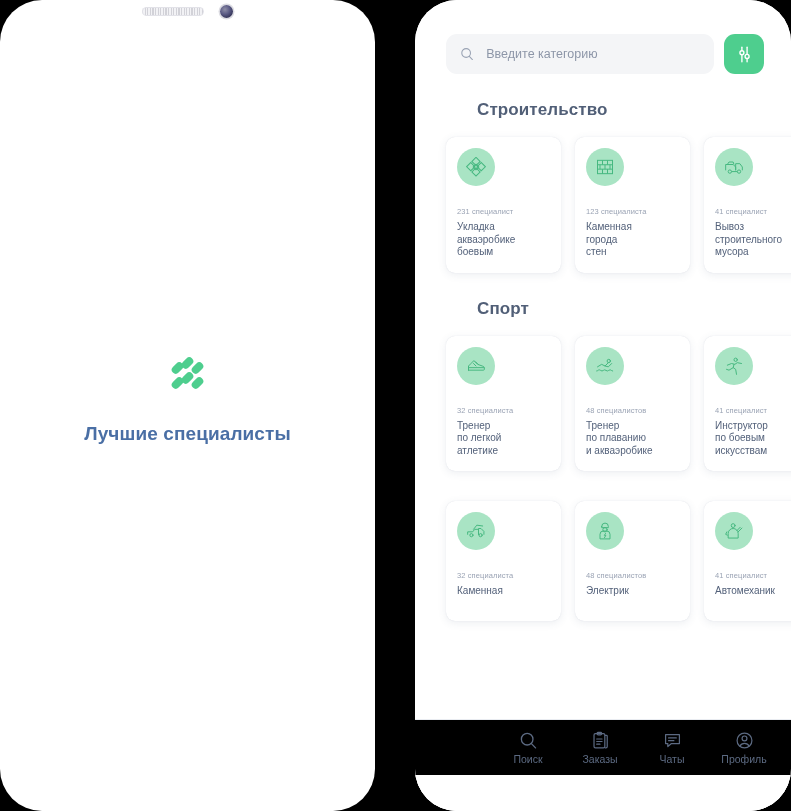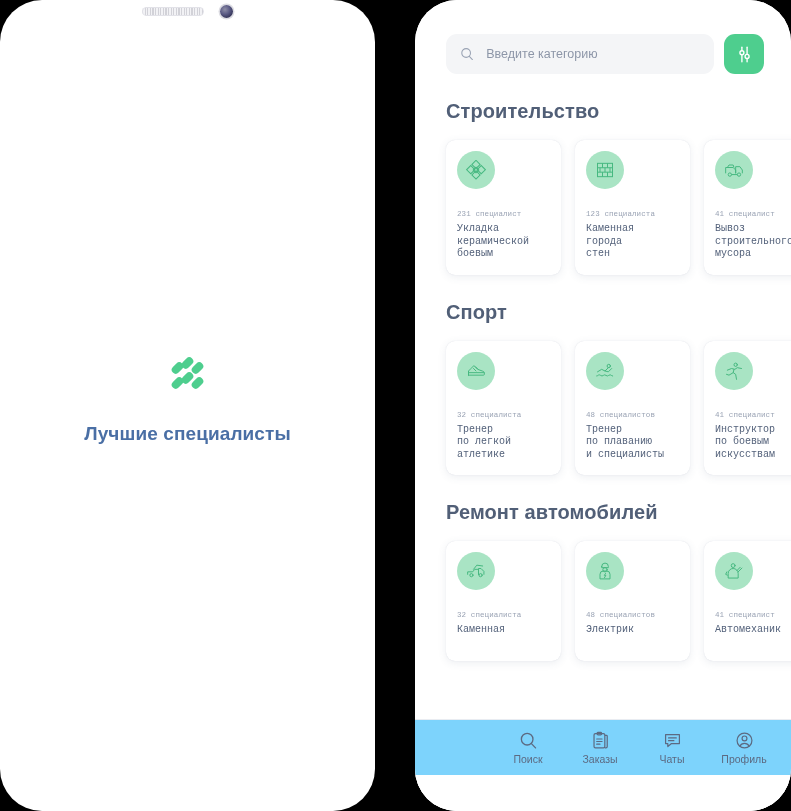--- a/index.html
+++ b/index.html
@@ -75,46 +75,45 @@
   }
   .search-input::placeholder { color: #8d96a8; }
   .filter-btn {
     width: 40px; height: 40px; border-radius: 11px; border: none;
     background: #4ece8e; display: flex; align-items: center; justify-content: center;
     cursor: pointer; flex: 0 0 auto;
   }
 
   .section { margin-bottom: 4px; }
   .section-title {
-    font-size: 20px; font-weight: bold; color: #515f77;
-    padding: 0 0 13px 31px; letter-spacing: .1px;
+    font-size: 17px; font-weight: bold; color: #515f77;
+    padding: 0 0 13px 31px; letter-spacing: .1px; margin-left: 31px;
   }
   .cards-row { display: flex; gap: 14px; padding: 4px 0 22px 31px; }
   .card {
     flex: 0 0 115px; width: 115px; min-height: 120px;
     background: #ffffff; border-radius: 9px;
     box-shadow: 0 2px 9px rgba(70,85,120,.10), 0 0 1px rgba(70,85,120,.18);
     padding: 11px 11px 14px 11px;
-    font-family: Liberation Mono, monospace;
   }
   .card-icon {
     width: 38px; height: 38px; border-radius: 50%;
     background: #a9e4c4;
     display: flex; align-items: center; justify-content: center;
     margin-bottom: 21px;
   }
   .card-count { font-size: 7.5px; color: #9aa3b4; margin-bottom: 5px; letter-spacing: .1px; }
   .card-label { font-size: 10px; color: #53617a; line-height: 1.25; }
 
   
   .cta-wrap { padding: 14px 31px 0 31px; }
 
   
   .tabbar {
-    height: 56px; border-top: 1px solid #e9ecf1; background: #7dd3fc;
+    height: 56px; border-top: 1px solid #e9ecf1; background: #000000;
     display: flex; align-items: center; justify-content: flex-end;
     gap: 26px; padding: 0 24px 0 0; margin-top: 22px;
   }
   .tab {
     display: flex; flex-direction: column; align-items: center; gap: 3px;
     cursor: pointer; min-width: 46px;
   }
   .tab-label { font-size: 10.5px; color: #5c6a82; }
   .phone-bottom-pad { height: 36px; background:#fff; }
 </style>
@@ -188,21 +187,21 @@
                     <rect x="2.2" y="8.1" width="7" height="7" transform="rotate(45 5.7 11.6)"></rect>
                     <rect x="14.8" y="8.1" width="7" height="7" transform="rotate(45 18.3 11.6)"></rect>
                     <rect x="8.5" y="14.4" width="7" height="7" transform="rotate(45 12 17.9)"></rect>
                     <rect x="9.6" y="9.6" width="4.8" height="4.8" transform="rotate(45 12 12)"></rect>
                   </g>
                 </svg>
               </div>
               <div class="card-count">231 специалист</div>
               <div class="card-label">
                   <div>Укладка</div>
-                  <div>керамической</div>
+                  <div>акваэробике</div>
                   <div>боевым</div>
                 </div>
             </div>
 
             <div class="card">
               <div class="card-icon">
                 <svg width="20" height="20" viewBox="0 0 24 24" fill="none">
                   <g stroke="#46b880" stroke-width="1.2">
                     <rect x="3" y="4" width="18" height="16"></rect>
                     <line x1="3" y1="9.3" x2="21" y2="9.3"></line>
@@ -280,21 +279,21 @@
                     <path d="M3 13l5-3 4 2 4-4"></path>
                     <path d="M12 12l4 1 4-4"></path>
                     <path d="M2 18c1.6 0 1.6-1.4 3.2-1.4S6.8 18 8.4 18s1.6-1.4 3.2-1.4S13.2 18 14.8 18s1.6-1.4 3.2-1.4S19.6 18 21.2 18"></path>
                   </g>
                 </svg>
               </div>
               <div class="card-count">48 специалистов</div>
               <div class="card-label">
                   <div>Тренер</div>
                   <div>по плаванию</div>
-                  <div>и специалисты</div>
+                  <div>и акваэробике</div>
                 </div>
             </div>
 
             <div class="card">
               <div class="card-icon">
                 <svg width="20" height="20" viewBox="0 0 24 24" fill="none">
                   <g stroke="#46b880" stroke-width="1.2" stroke-linecap="round" stroke-linejoin="round">
                     <circle cx="14" cy="4.5" r="2"></circle>
                     <path d="M4 11l5-2 4 1 3-2 5 1"></path>
                     <path d="M12 10l-1 4 3 2 1 6"></path>
@@ -307,21 +306,20 @@
                   <div>Инструктор</div>
                   <div>по боевым</div>
                   <div>искусствам</div>
                 </div>
             </div>
 
           </div>
         </div>
 
         <div class="section">
-          <div class="section-title">Ремонт автомобилей</div>
           <div class="cards-row">
 
             <div class="card">
               <div class="card-icon">
                 <svg width="20" height="20" viewBox="0 0 24 24" fill="none">
                   <g stroke="#46b880" stroke-width="1.2" stroke-linejoin="round" stroke-linecap="round">
                     <path d="M2 16v-3h6l2.5-3H15v6"></path>
                     <path d="M15 16V9h3l3.5 3.5V16"></path>
                     <path d="M9 10l4-5 7 1"></path>
                     <circle cx="6.5" cy="17" r="1.9"></circle>

